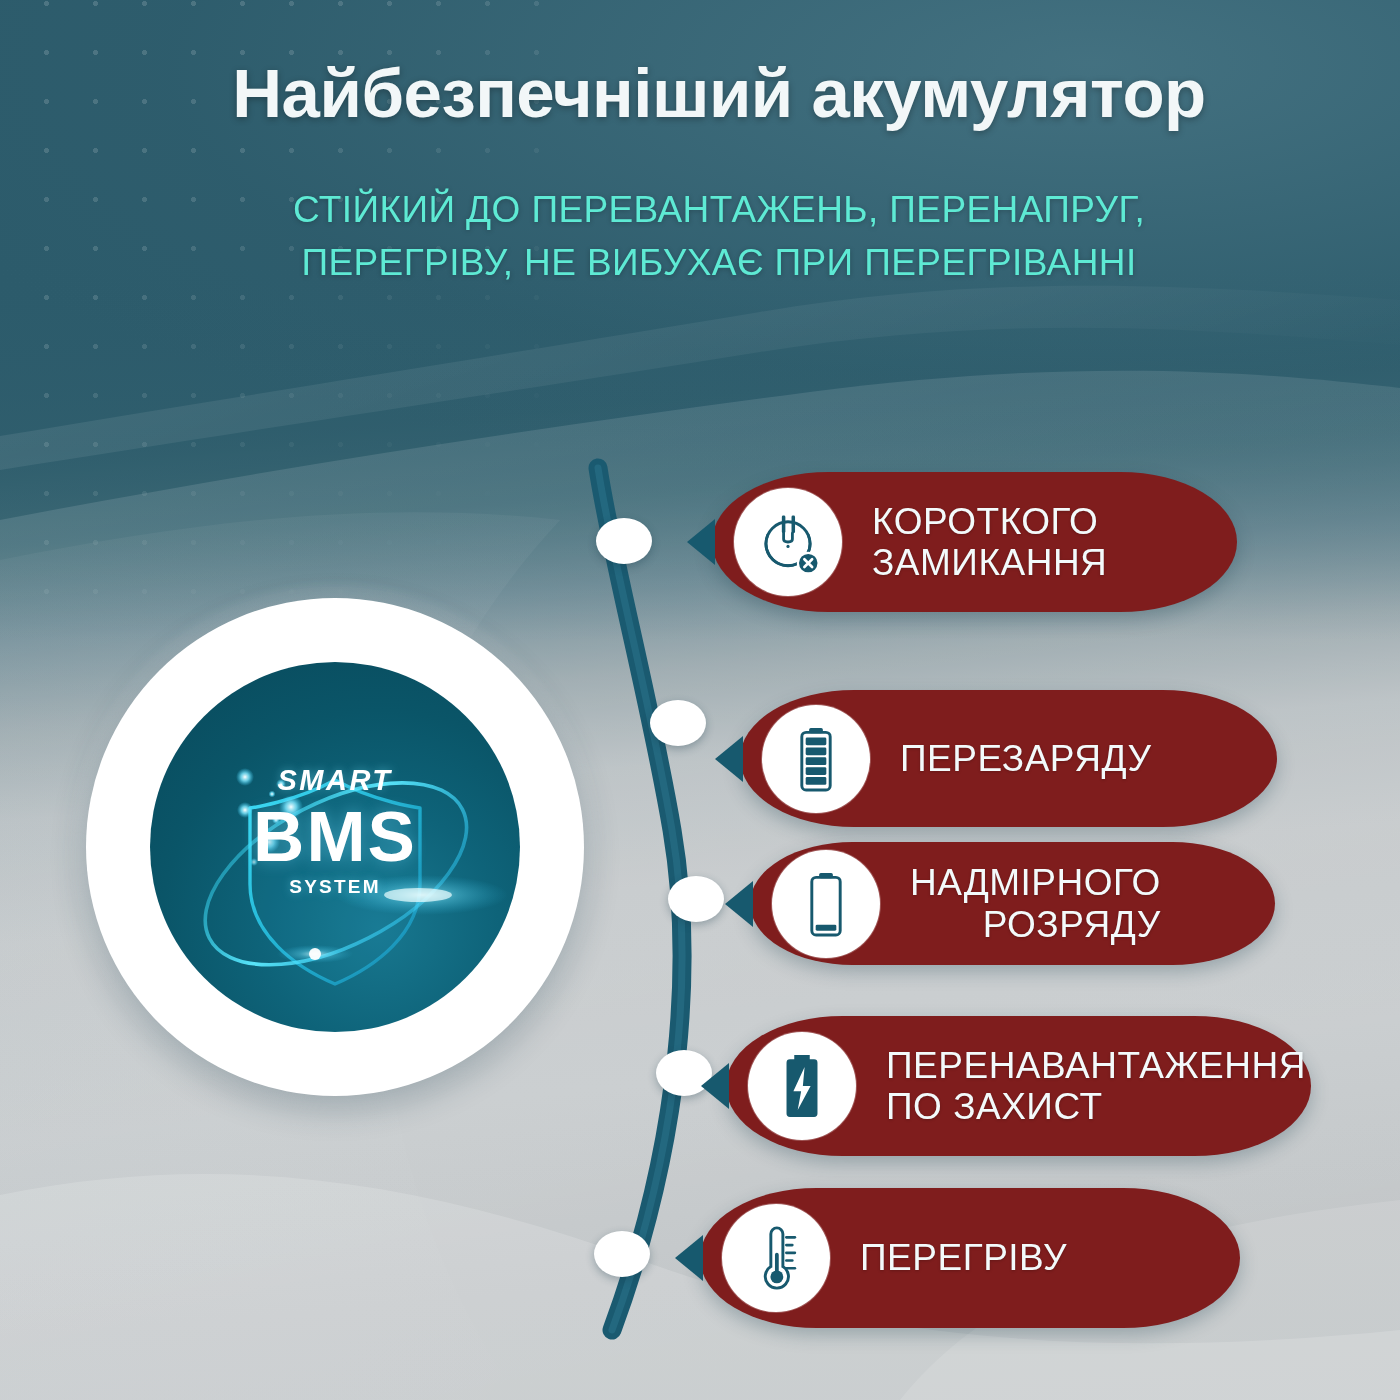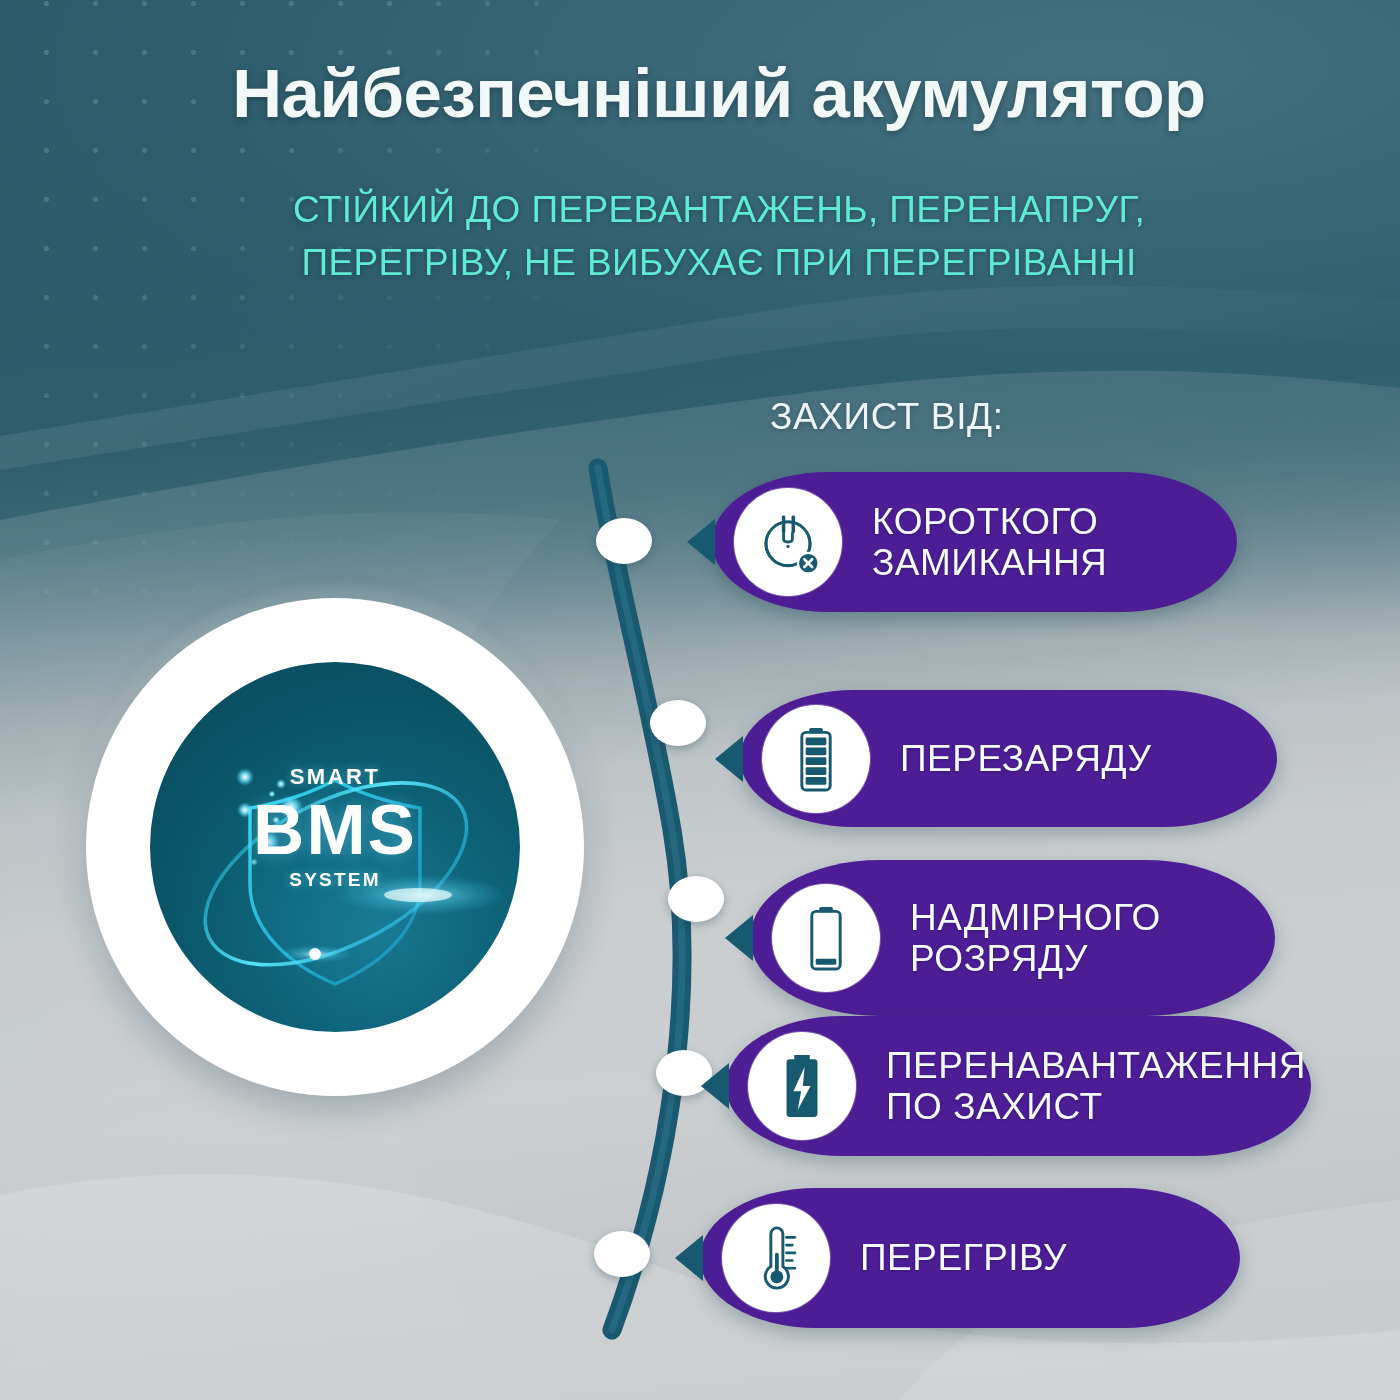--- a/index.html
+++ b/index.html
@@ -136,25 +136,26 @@
   .logo-text {
     position: absolute;
     left: 0; right: 0;
     top: 104px;
     text-align: center;
     color: #ffffff;
     z-index: 3;
     pointer-events: none;
   }
   .logo-smart {
-    font-size: 22px;
+    font-size: 29px;
     font-weight: 600;
     letter-spacing: 2.5px;
     line-height: 1;
     text-shadow: 0 0 10px rgba(120,230,255,0.45);
+    font-style: italic;
   }
   .logo-bms {
     font-size: 71px;
     font-weight: 700;
     letter-spacing: 2px;
     line-height: 1.05;
     margin-top: 5px;
     text-shadow: 0 0 16px rgba(120,225,255,0.40);
   }
   .logo-system {
@@ -181,21 +182,21 @@
     background: #ffffff;
     box-shadow: 0 3px 8px rgba(25,60,75,0.32);
     z-index: 4;
   }
 
   
   .pill {
     position: absolute;
     display: flex;
     align-items: center;
-    background: #4c1d95;
+    background: #7f1d1d;
     border-radius: 150px / 90px;
     box-shadow: 0 7px 18px rgba(24,60,74,0.28);
     z-index: 5;
   }
   .pill-tail {
     position: absolute;
     left: -25px;
     top: 50%;
     transform: translateY(-50%);
     width: 0; height: 0;
@@ -257,21 +258,20 @@
     <path d="M0,1195 C220,1150 420,1180 640,1260 C860,1340 1100,1360 1400,1330 L1400,1400 L0,1400 Z" fill="#ffffff" opacity="0.16"></path>
     <path d="M900,1400 C980,1300 1120,1230 1400,1200 L1400,1400 Z" fill="#ffffff" opacity="0.12"></path>
   </svg>
 
   <div class="header">
     <h1 class="poster-title">Найбезпечніший акумулятор</h1>
     <div class="poster-subtitle">СТІЙКИЙ ДО ПЕРЕВАНТАЖЕНЬ, ПЕРЕНАПРУГ,
 ПЕРЕГРІВУ, НЕ ВИБУХАЄ ПРИ ПЕРЕГРІВАННІ</div>
   </div>
 
-  <div class="section-heading">ЗАХИСТ ВІД:</div>
 
   <div class="logo-wrap">
     <div class="logo-outer-glow"></div>
     <div class="logo-ring"></div>
     <div class="logo-disc">
       <svg viewBox="0 0 370 370">
         <defs>
           <linearGradient id="shieldStroke" x1="0" y1="0" x2="1" y2="1">
             <stop offset="0%" stop-color="#3fe6ff" stop-opacity="0.95"></stop>
             <stop offset="55%" stop-color="#25c4e8" stop-opacity="0.75"></stop>
@@ -365,21 +365,21 @@
         <rect x="38" y="25" width="24" height="9" rx="1.6" fill="#17596e"></rect>
         <rect x="38" y="36.5" width="24" height="9" rx="1.6" fill="#17596e"></rect>
         <rect x="38" y="48" width="24" height="9" rx="1.6" fill="#17596e"></rect>
         <rect x="38" y="59.5" width="24" height="9" rx="1.6" fill="#17596e"></rect>
         <rect x="38" y="71" width="24" height="9" rx="1.6" fill="#17596e"></rect>
       </svg>
     </div>
     <div class="pill-label">ПЕРЕЗАРЯДУ</div>
   </div>
 
-  <div class="pill" style="left:750px; top:860px; width:525px; height:156px;">
+  <div class="pill" style="left:750px; top:842px; width:525px; height:123px;text-align:right;">
     <div class="pill-tail"></div>
     <div class="pill-icon">
       <svg viewBox="0 0 100 100" width="86" height="86">
         <circle cx="50" cy="50" r="48" fill="#ffffff"></circle>
         <rect x="42" y="14" width="16" height="6" rx="2" fill="#17596e"></rect>
         <rect x="33.5" y="19" width="33" height="67" rx="5" fill="none" stroke="#17596e" stroke-width="3.4"></rect>
         <rect x="38" y="74" width="24" height="7" rx="1.6" fill="#17596e"></rect>
       </svg>
     </div>
     <div class="pill-label">НАДМІРНОГО

